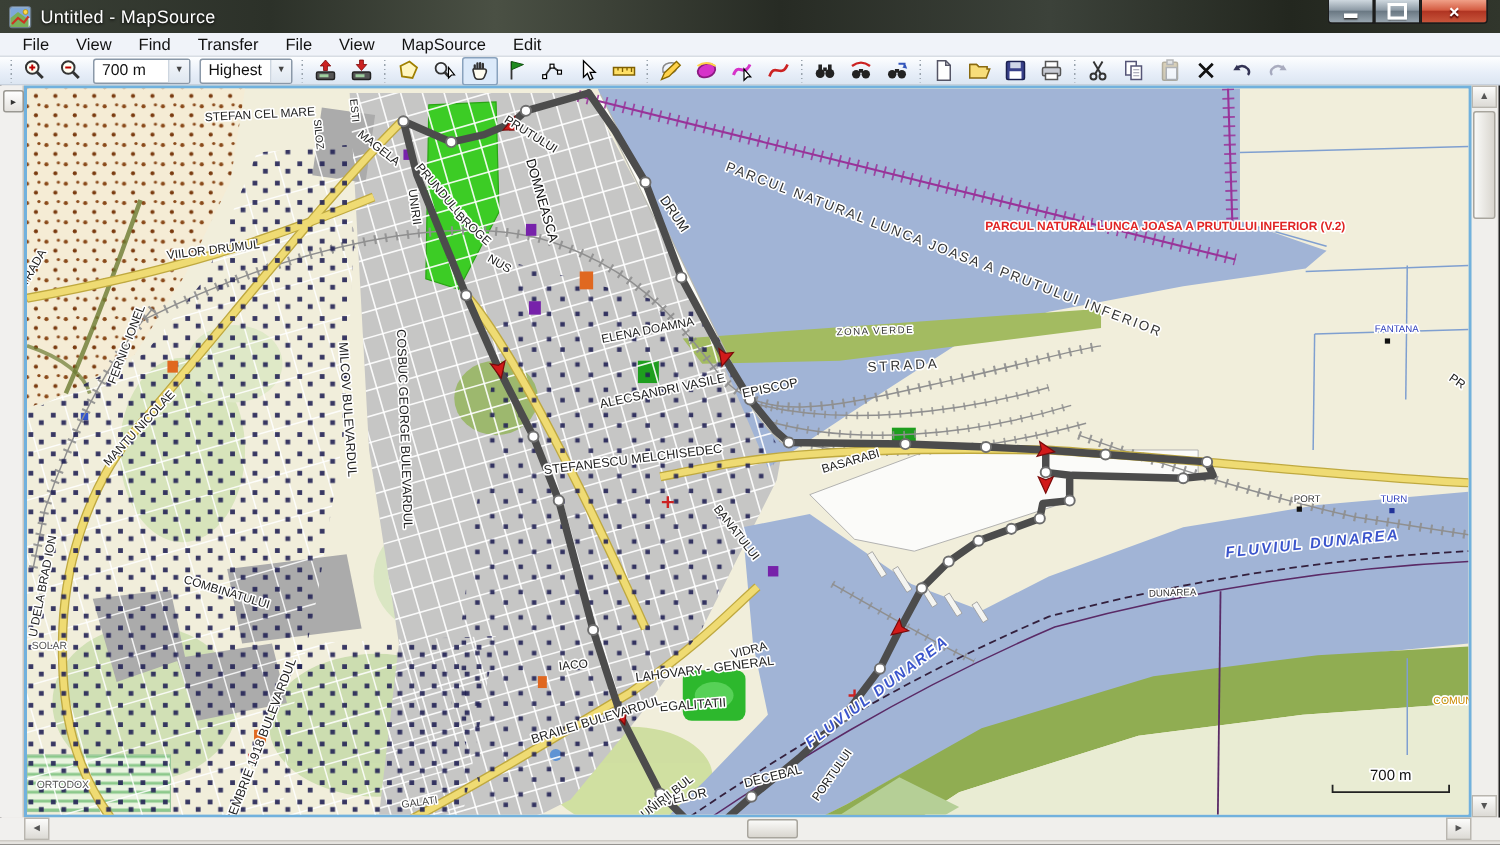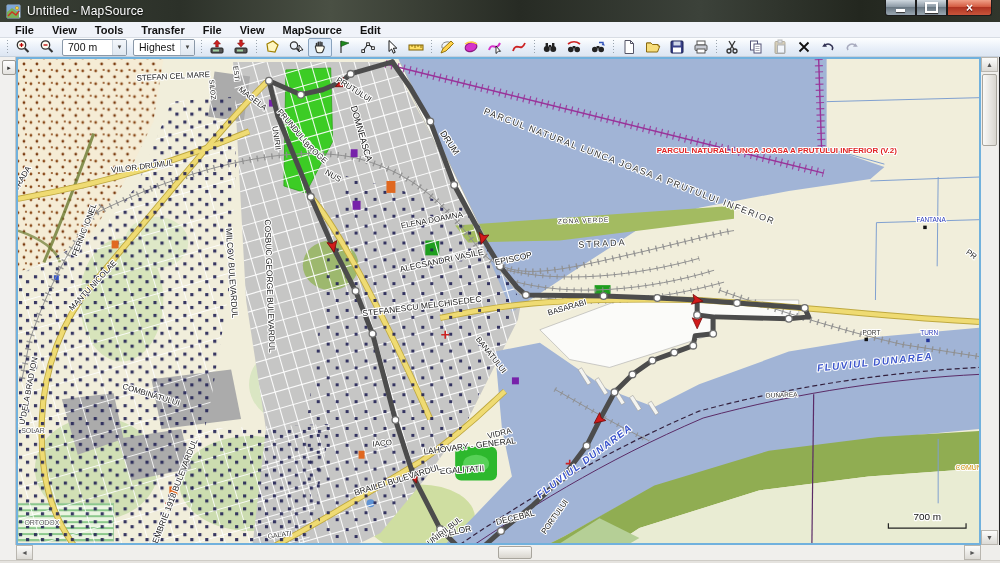--- a/index.html
+++ b/index.html
@@ -17,21 +17,21 @@
     background:linear-gradient(#cfd8df,#8d9aa5 45%,#6a7883 50%,#9aa7b1);
     display:flex;align-items:center;justify-content:center;}
   .wbtn.min{border-radius:0 0 0 3px;}
   .wbtn.close{width:43px;border-radius:0 0 3px 0;
     background:linear-gradient(#f0a088,#d45c42 45%,#b03422 50%,#c8553b);}
   .glyph-min{width:9px;height:3px;background:#fff;box-shadow:0 1px 1px #333;margin-top:5px;}
   .glyph-max{width:9px;height:7px;border:2px solid #fff;box-shadow:0 1px 1px #333;}
   .glyph-close{color:#fff;font-size:12px;font-weight:bold;line-height:1;text-shadow:0 1px 1px #400;}
   
   #menubar{position:absolute;left:0;top:22px;width:1000px;height:16px;background:#f0f3f9;
-    border-bottom:1px solid #d8dde4;display:flex;align-items:center;padding-left:6px;box-sizing:border-box;font-weight:bold;}
+    border-bottom:1px solid #d8dde4;display:flex;align-items:center;padding-left:6px;box-sizing:border-box;}
   .menuitem{font-size:11px;color:#111;padding:1px 9px;cursor:default;}
   
   #toolbar{position:absolute;left:0;top:38px;width:1000px;height:19px;
     background:linear-gradient(#fdfeff,#e7eef8 60%,#dce6f2);border-bottom:1px solid #c7d1dd;
     display:flex;align-items:center;padding-left:4px;box-sizing:border-box;}
   .tsep{width:5px;height:15px;margin:0 3px;
     background:repeating-linear-gradient(#9aa4ae 0 1px,transparent 1px 3px);width:1px;}
   .tbtn{width:22px;height:17px;display:flex;align-items:center;justify-content:center;border:1px solid transparent;border-radius:2px;}
   .tbtn.pressed{border:1px solid #89a2bd;background:#dceafa;}
   .tbtn.disabled{opacity:.45;}
@@ -86,21 +86,21 @@
         </div>
       <div class="wbtn close">
           <span class="glyph-close">×</span>
         </div>
     </div>
   </div>
 
   <div id="menubar">
     <span class="menuitem">File</span>
     <span class="menuitem">View</span>
-    <span class="menuitem">Tools</span>
+    <span class="menuitem">Find</span>
     <span class="menuitem">Transfer</span>
     <span class="menuitem">File</span>
     <span class="menuitem">View</span>
     <span class="menuitem">MapSource</span>
     <span class="menuitem">Edit</span>
   </div>
 
   <div id="toolbar">
     <div class="tsep"></div>
     <div class="tbtn">

